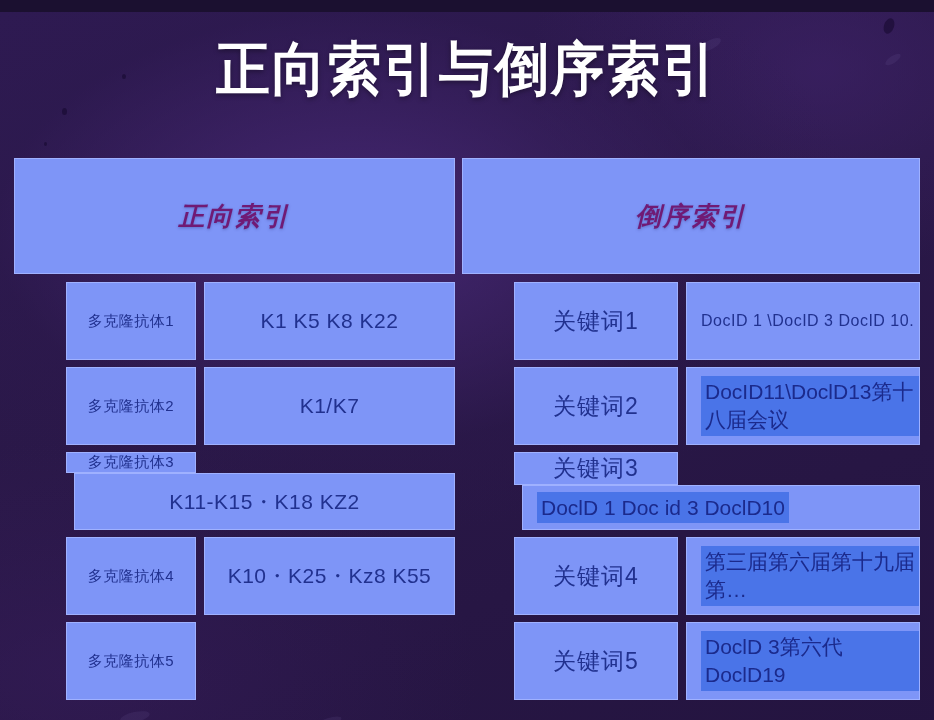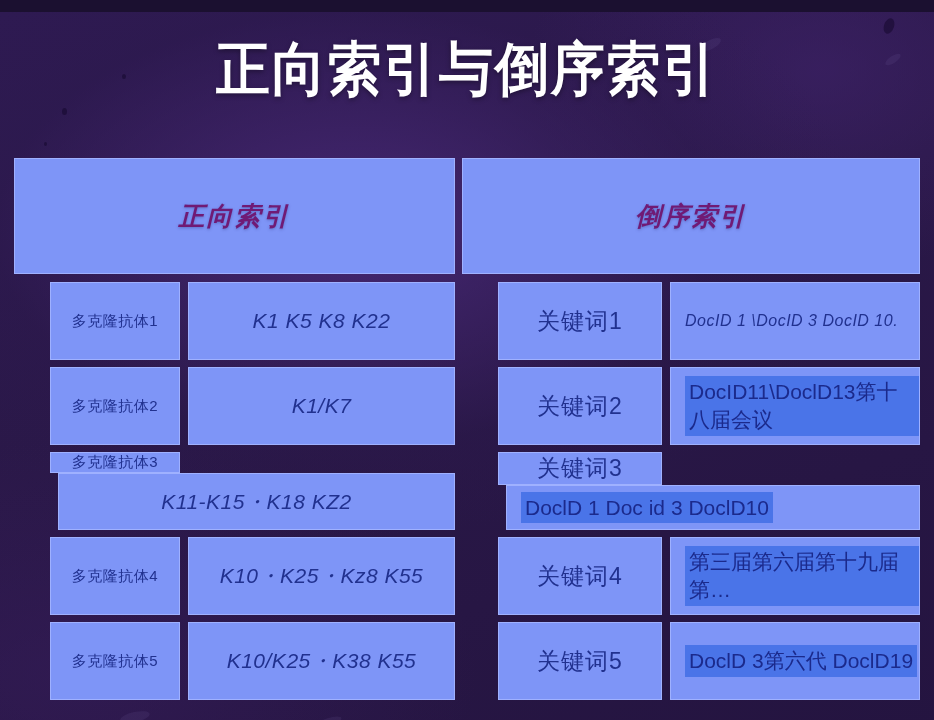--- a/index.html
+++ b/index.html
@@ -96,21 +96,21 @@
   .rows {
     position: absolute;
     top: 124px;
     left: 0;
     right: 0;
     bottom: 0;
   }
 
   .row {
     position: absolute;
-    left: 0;
+    left: 16px;
     right: 0;
     height: 78px;
     display: flex;
     padding-left: 36px;
   }
   .row.r0 { top: 0px; }
   .row.r1 { top: 85px; }
   .row.r2 { top: 170px; flex-direction: column; }
   .row.r3 { top: 255px; }
   .row.r4 { top: 340px; }
@@ -135,21 +135,20 @@
     font-size: 15px;
     letter-spacing: 0.5px;
   }
   .key-text-lg {
     font-size: 23px;
     letter-spacing: 1px;
   }
   .val-text {
     font-size: 21px;
     letter-spacing: 0.5px;
-    font-style: italic;
   }
   .val-text.small {
     font-size: 16px;
   }
 
   .hl {
     background: #4a74e8;
     padding: 2px 4px;
     line-height: 1.32;
     display: inline-block;
@@ -216,23 +215,20 @@
           </div>
           <div class="cell val">
             <span class="val-text">K10・K25・Kz8 K55</span>
           </div>
         </div>
 
         <div class="row r4">
           <div class="cell key">
             <span class="key-text-sm">多克隆抗体5</span>
           </div>
-          <div class="cell val">
-            <span class="val-text">K10/K25・K38 K55</span>
-          </div>
         </div>
 
       </div>
     </div>
 
     <div class="panel right">
       <div class="hdr">
         <span class="hdr-label">倒序索引</span>
       </div>
       <div class="rows">

